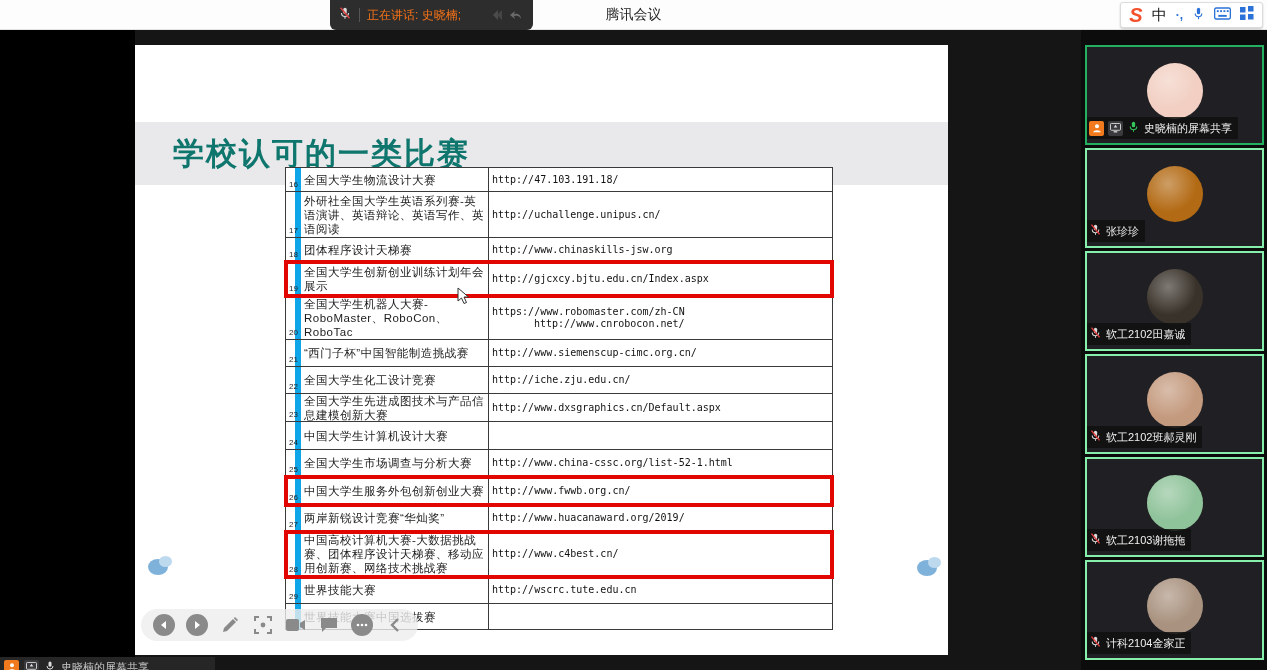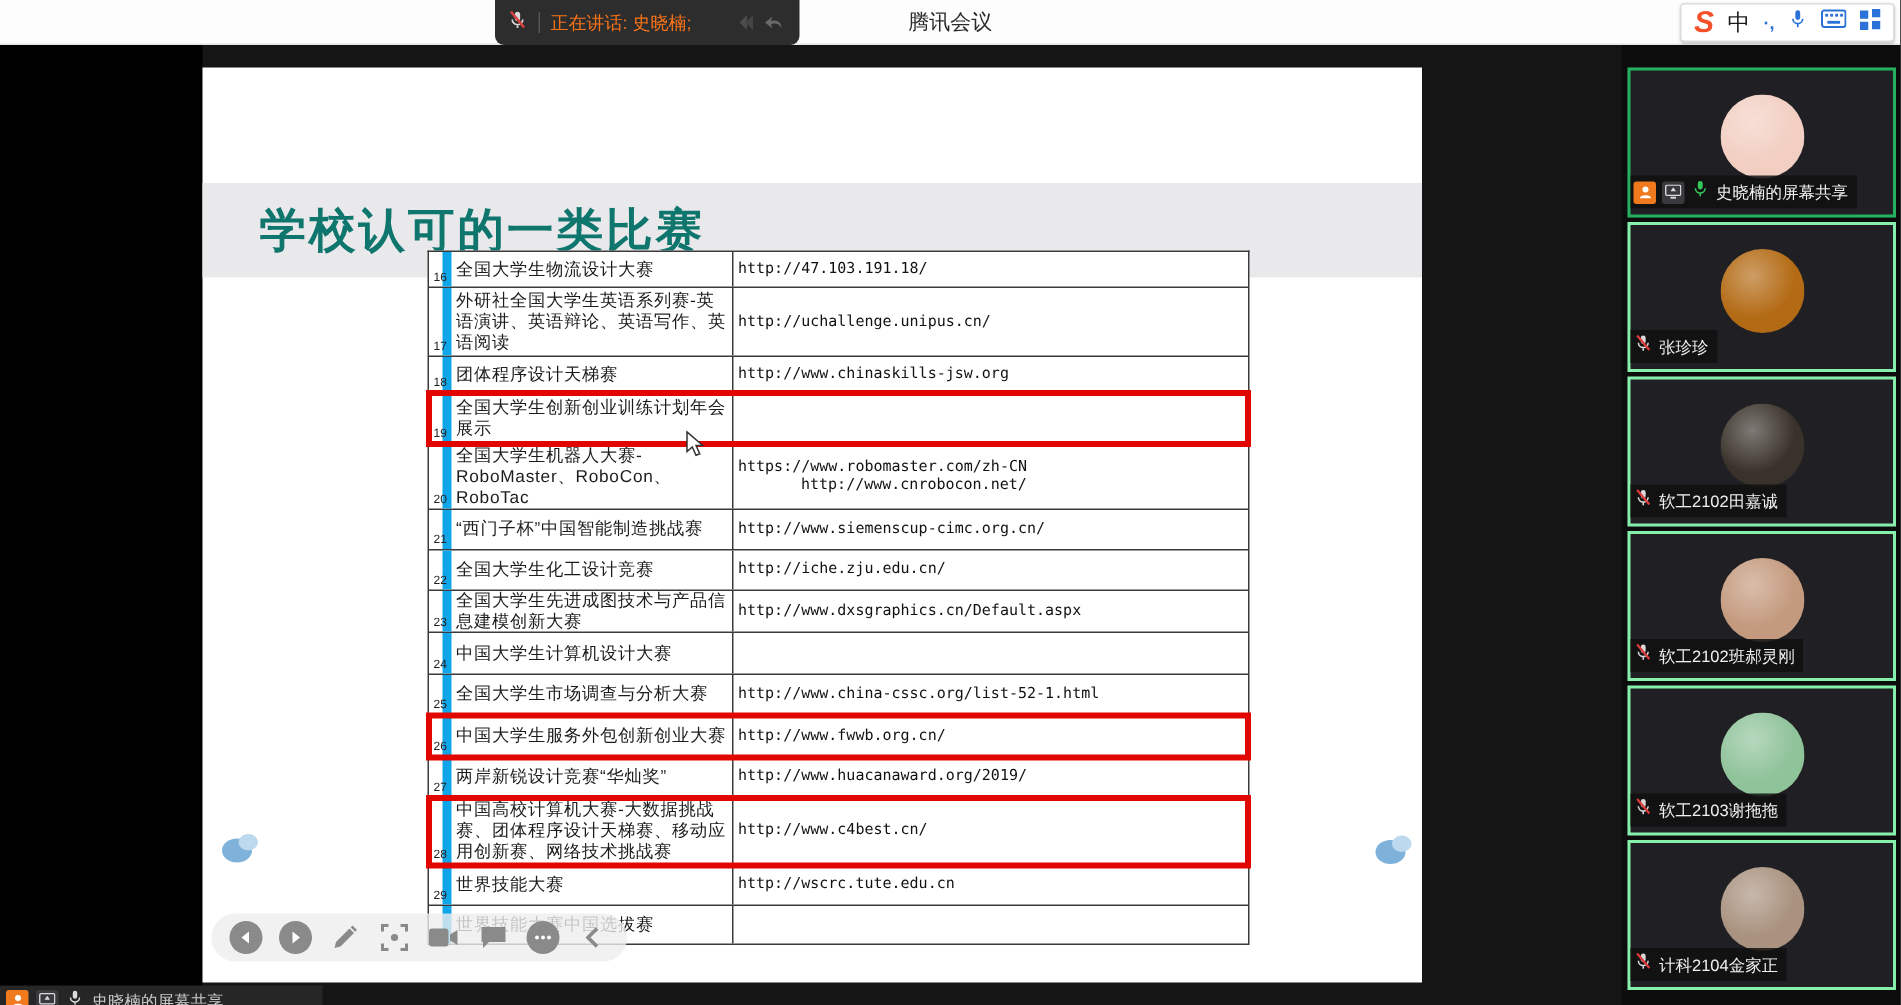--- a/index.html
+++ b/index.html
@@ -150,20 +150,21 @@
           <div class="c url">http://uchallenge.unipus.cn/</div>
         </div>
         <div class="trow">
           <div class="c num">18</div>
           <div class="c name">团体程序设计天梯赛</div>
           <div class="c url">http://www.chinaskills-jsw.org</div>
         </div>
         <div class="trow hl">
           <div class="c num">19</div>
           <div class="c name">全国大学生创新创业训练计划年会展示</div>
+          <div class="c url">http://gjcxcy.bjtu.edu.cn/Index.aspx</div>
         </div>
         <div class="trow">
           <div class="c num">20</div>
           <div class="c name">全国大学生机器人大赛-RoboMaster、RoboCon、RoboTac</div>
           <div class="c url">https://www.robomaster.com/zh-CN<span class="u2">http://www.cnrobocon.net/</span></div>
         </div>
         <div class="trow">
           <div class="c num">21</div>
           <div class="c name">“西门子杯”中国智能制造挑战赛</div>
           <div class="c url">http://www.siemenscup-cimc.org.cn/</div>

